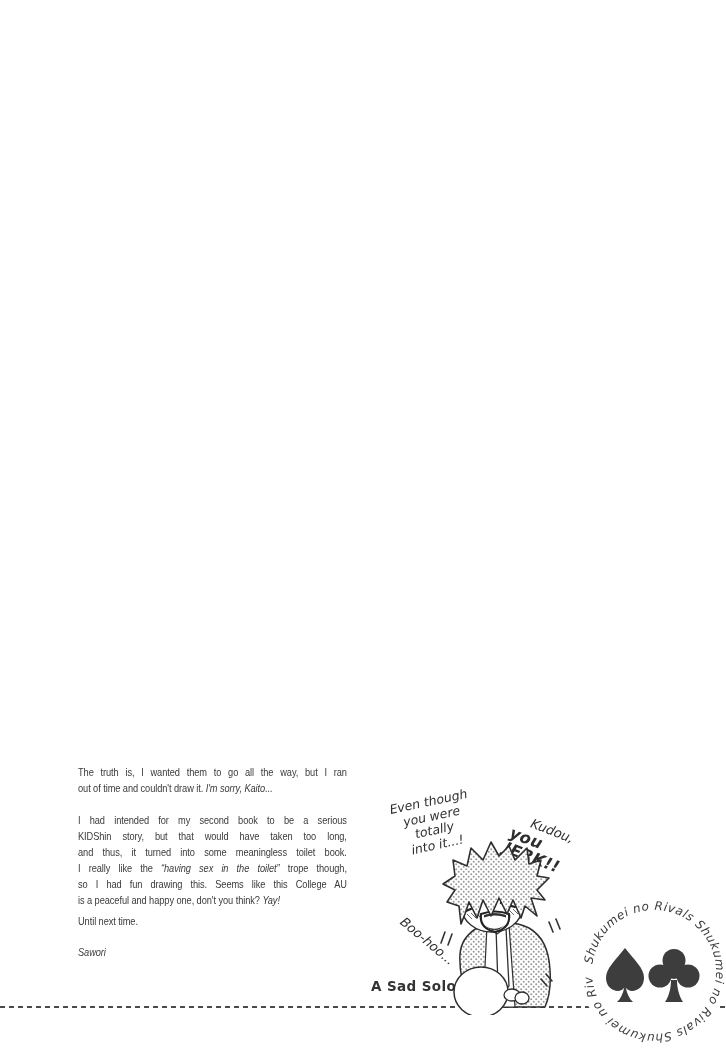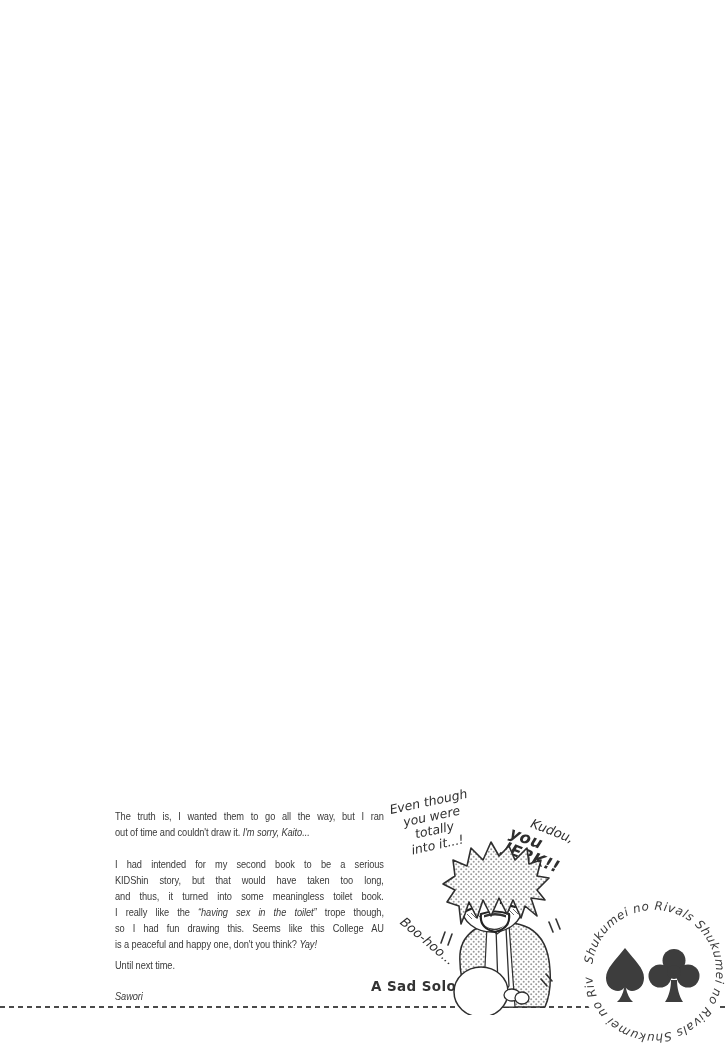--- a/index.html
+++ b/index.html
@@ -6,21 +6,21 @@
   .page{
     position:relative;
     width:726px;height:1050px;
     background:#ffffff;
     overflow:hidden;
     font-family:"Liberation Sans",sans-serif;
     color:#3a3a3a;
   }
   
   .afterword{
-    position:absolute;left:78px;top:808px;width:340px;margin-left:37px;
+    position:absolute;left:78px;top:764px;width:340px;
   }
   .afterword-inner{
     width:334px;
     transform:scaleX(0.805);
     transform-origin:left top;
     font-size:11.5px;line-height:16px;letter-spacing:-0.1px;
     color:#3a3a3a;
   }
   .para{margin:0 0 16px 0;}
   .para:nth-child(2){margin-bottom:5px;}

